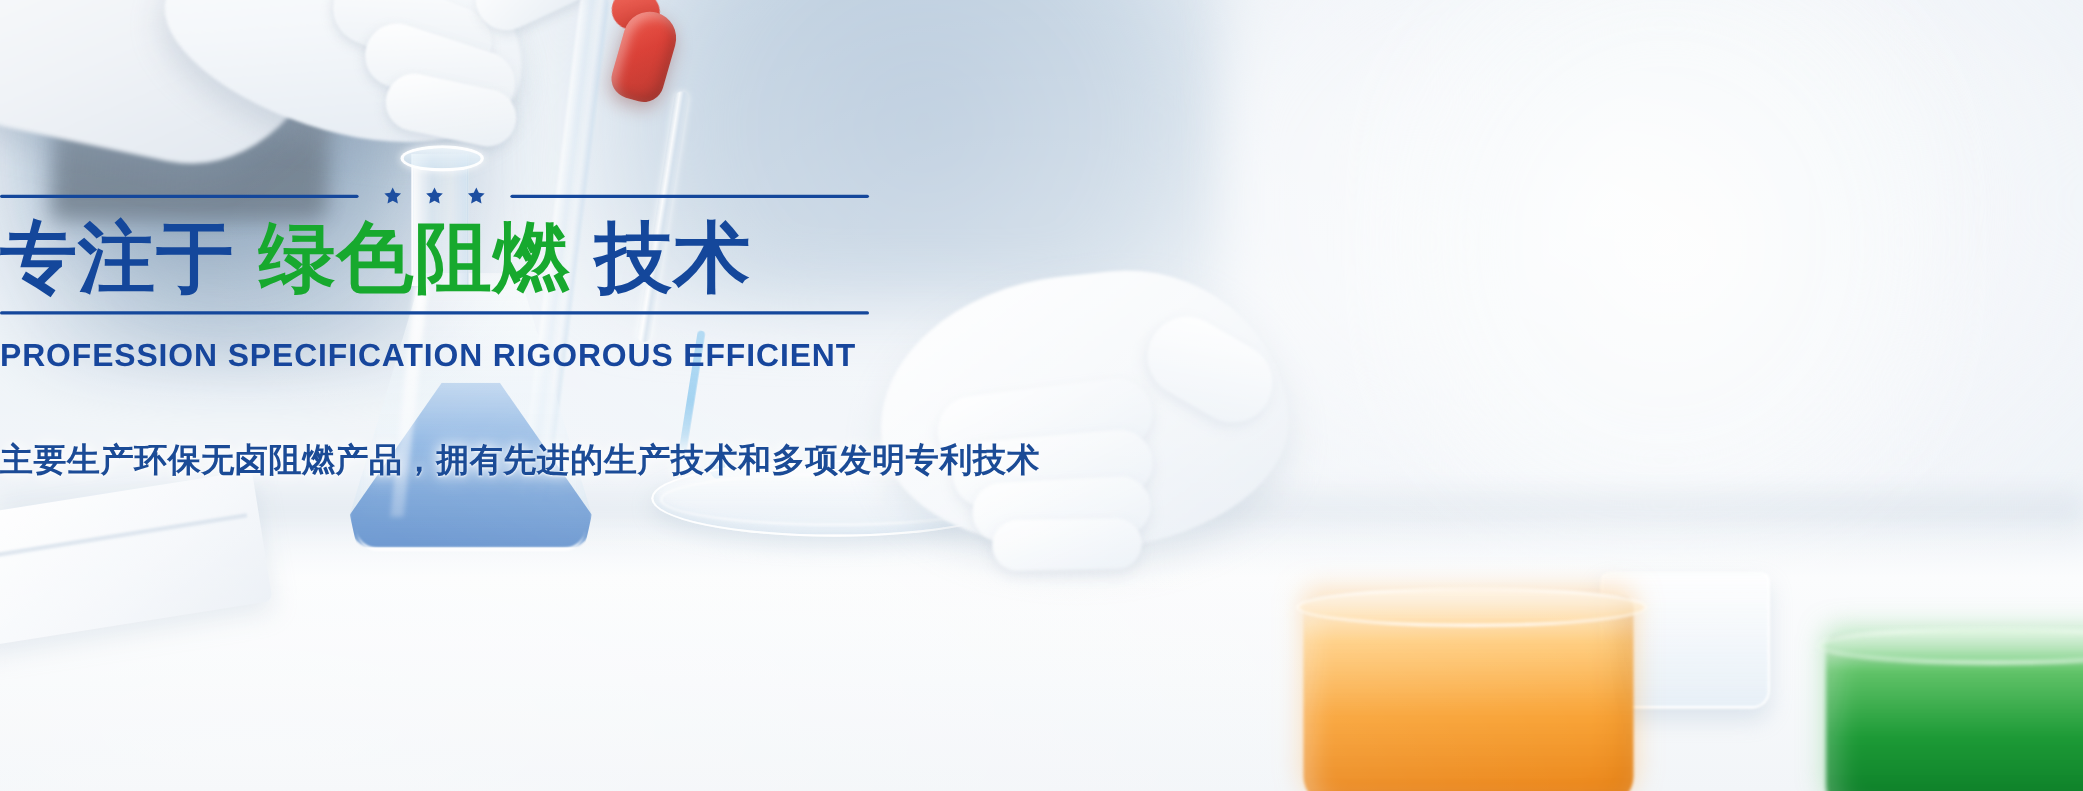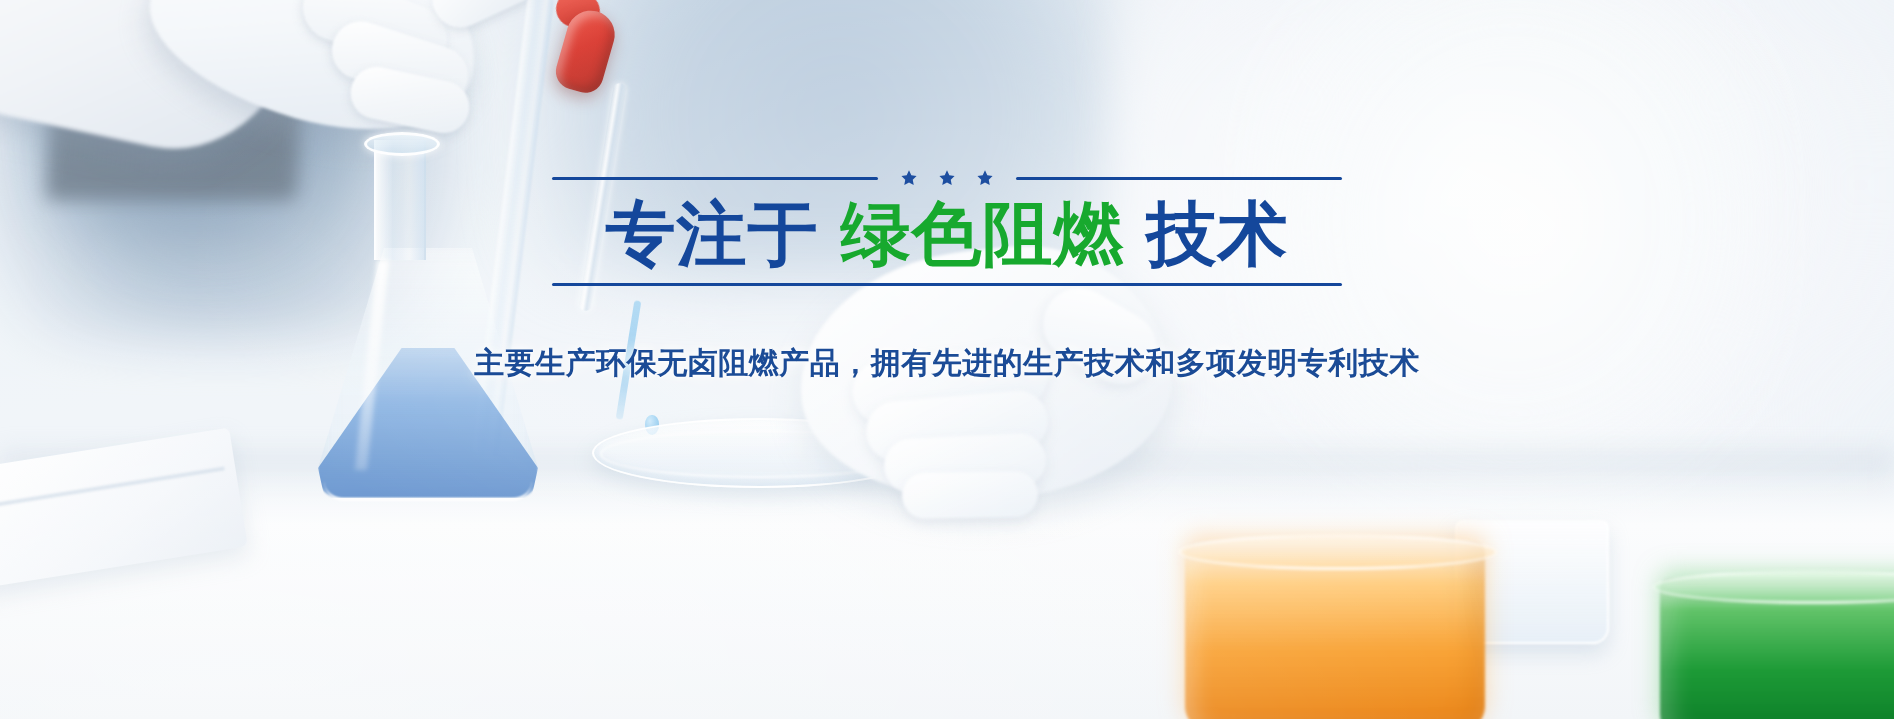--- a/index.html
+++ b/index.html
@@ -256,21 +256,21 @@
     position:absolute;inset:0;
     background:
       radial-gradient(ellipse at 62% 38%, rgba(255,255,255,.42) 0%, rgba(255,255,255,0) 60%),
       radial-gradient(ellipse at 12% 92%, rgba(255,255,255,.35) 0%, rgba(255,255,255,0) 55%);
     pointer-events:none;
   }
 
   
   .overlay{
     position:absolute;left:0;right:0;top:0;bottom:0;
-    display:flex;flex-direction:column;align-items:center;
+    display:flex;flex-direction:column;
     padding-top:168px;box-sizing:border-box;
   }
 
   
   .rule-row{
     display:flex;align-items:center;justify-content:center;
     width:790px;height:20px;margin-bottom:8px;
   }
   .rule-seg{height:3px;background:#14479b;flex:1 1 auto;border-radius:2px;}
   .rule-seg.left{max-width:330px;}
@@ -391,17 +391,18 @@
       </span>
       <span class="rule-seg right"></span>
     </div>
 
     <div class="headline">
       <span class="h-blue">专注于</span><span class="h-gap"></span><span class="h-green">绿色阻燃</span><span class="h-gap"></span><span class="h-blue">技术</span>
     </div>
 
     <div class="underline"></div>
 
+    <div class="english">PROFESSION SPECIFICATION RIGOROUS EFFICIENT</div>
 
     <div class="tagline">主要生产环保无卤阻燃产品，拥有先进的生产技术和多项发明专利技术</div>
   </div>
 
 </div>
 
 </body></html>

